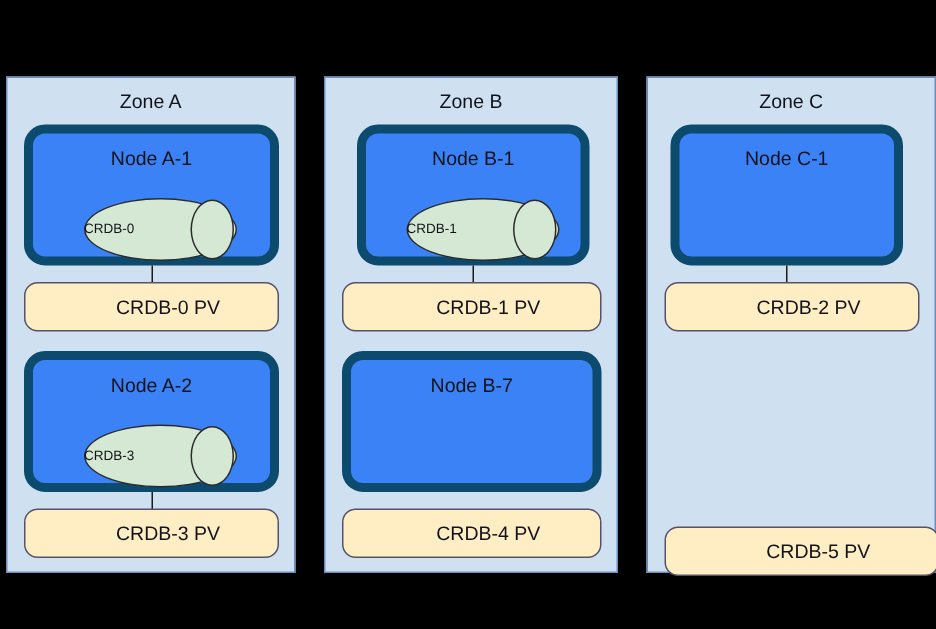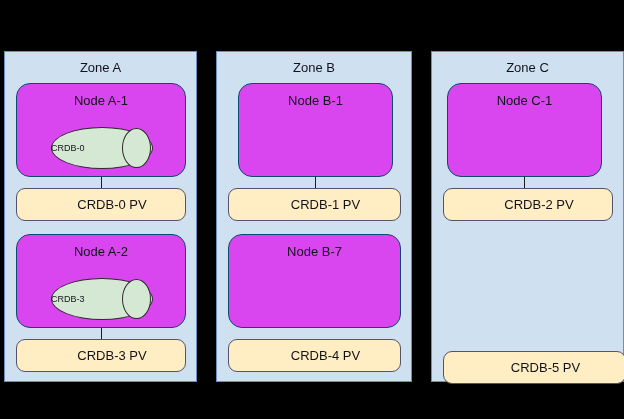--- a/index.html
+++ b/index.html
@@ -43,22 +43,22 @@
     text-align: center;
     font-size: 13px;
     color: #12131a;
     line-height: 15px;
     white-space: nowrap;
   }
 
   
   .node {
     position: absolute;
-    background: #d946ef;
-    border: 1px solid #0c4a6e;
+    background: #3b82f6;
+    border: 6px solid #0c4a6e;
     border-radius: 14px;
     box-sizing: border-box;
   }
   .node-title {
     position: absolute;
     top: 9px;
     left: 0;
     right: 0;
     text-align: center;
     font-size: 13px;
@@ -166,20 +166,25 @@
     <div class="pv" style="left:11px; top:287px; width:170px; height:33px;">
       <span class="pv-label">CRDB-3 PV</span>
     </div>
   </div>
 
   <div class="zone" style="left:216px; width:196px;">
     <div class="zone-title">Zone B</div>
 
     <div class="node" style="left:21px; top:31px; width:155px; height:94px;">
       <div class="node-title">Node B-1</div>
+      <div class="cylinder" style="left:27px; top:43px; width:102px; height:42px;">
+        <div class="cyl-body"></div>
+        <div class="cyl-cap"></div>
+        <div class="cyl-label">CRDB-1</div>
+      </div>
     </div>
     <div class="connector" style="left:98px; top:125px; height:12px;"></div>
     <div class="pv" style="left:11px; top:136px; width:173px; height:33px;">
       <span class="pv-label">CRDB-1 PV</span>
     </div>
 
     <div class="node" style="left:11px; top:182px; width:173px; height:94px;">
       <div class="node-title">Node B-7</div>
     </div>
     <div class="pv" style="left:11px; top:287px; width:173px; height:33px;">

